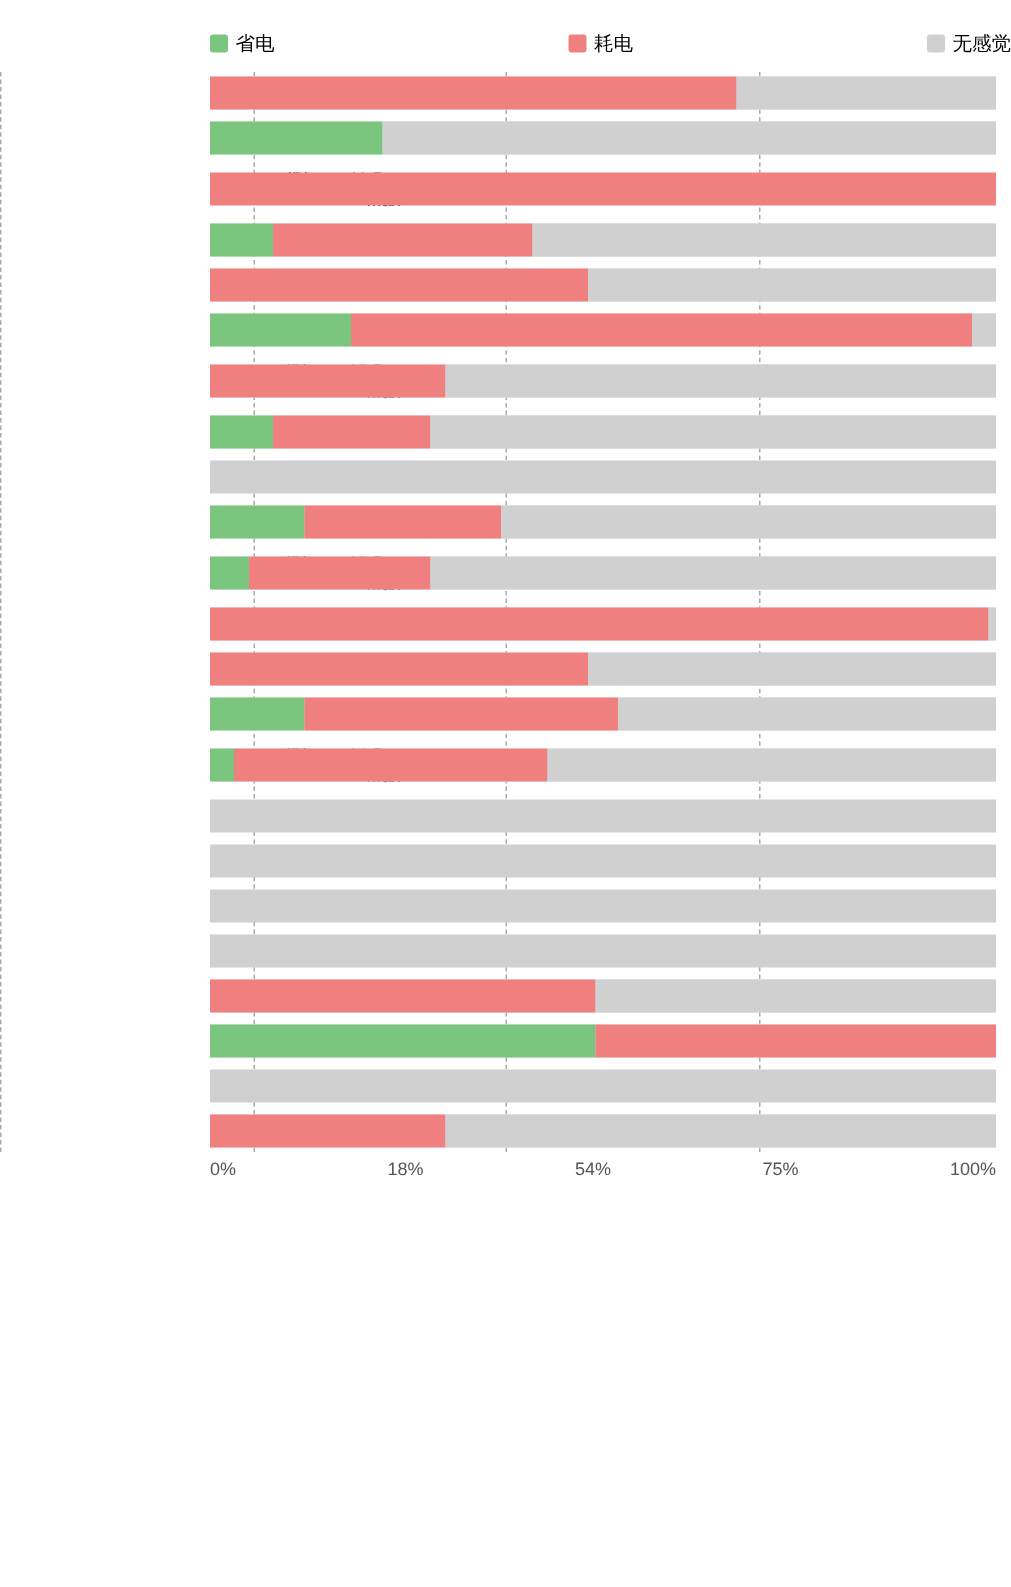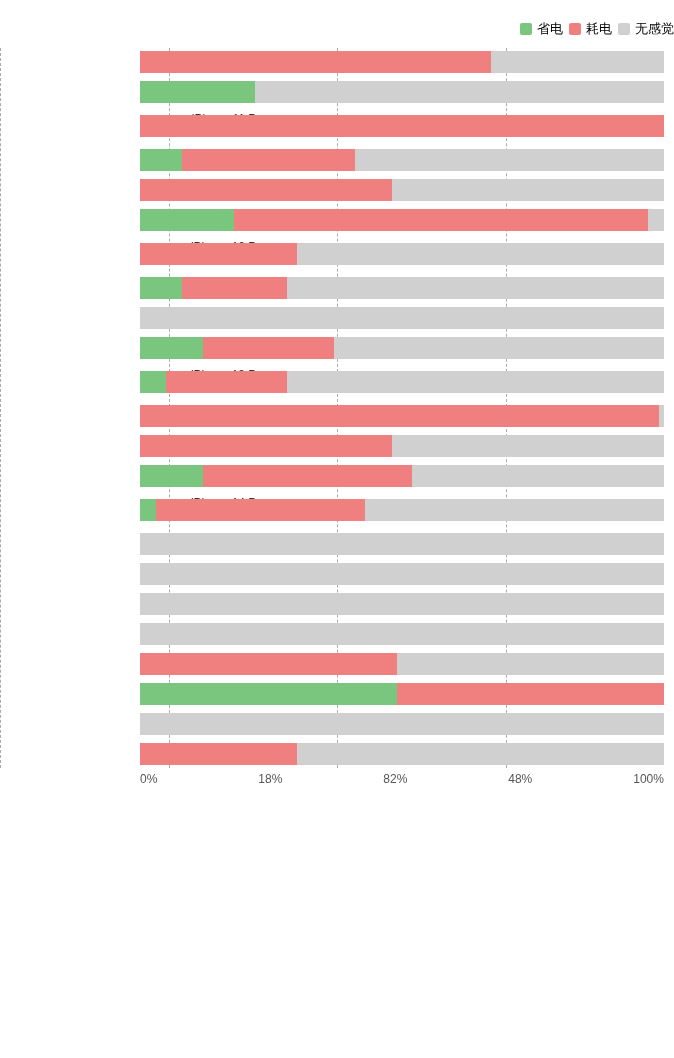--- a/index.html
+++ b/index.html
@@ -9,21 +9,21 @@
       width: 674px;
       padding: 10px 0;
     }
     .chart-container {
       width: 674px;
       padding: 10px 0 30px 0;
     }
     .legend {
       display: flex;
       align-items: center;
-      justify-content: flex-end;
+      justify-content: space-between;
       gap: 6px;
       margin-bottom: 10px;
       padding-left: 140px;
     }
     .legend-item {
       display: flex;
       align-items: center;
       gap: 5px;
       font-size: 13px;
     }
@@ -276,17 +276,17 @@
         <div class="bar-track">
           <div class="bar-segment" style="width: 30%; background: rgb(240, 128, 128);"></div>
           <div class="bar-segment" style="width: 70%; background: rgb(208, 208, 208);"></div>
         </div>
       </div>
     </div>
   <div class="x-axis">
 
   <span>0%</span>
       <span>18%</span>
-      <span>82%</span>
-      <span>48%</span>
+      <span>54%</span>
+      <span>75%</span>
       <span>100%</span>
     </div>
 </div>
 
 </body></html>

